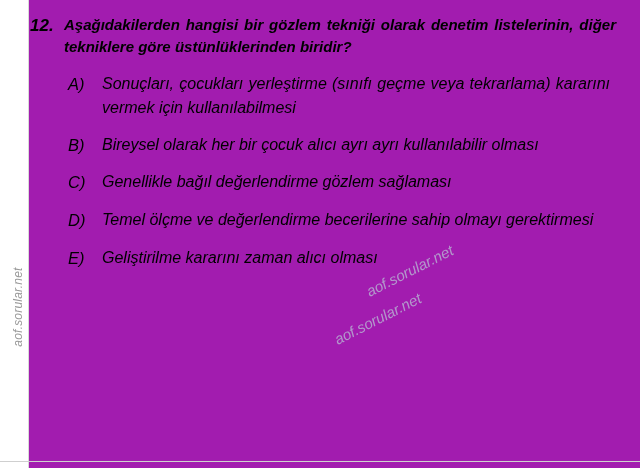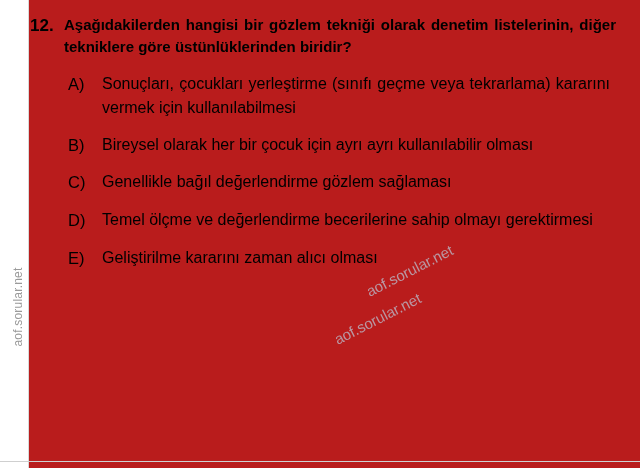--- a/index.html
+++ b/index.html
@@ -11,21 +11,22 @@
     height: 468px;
     background: #ffffff;
     font-family: "Liberation Sans", sans-serif;
     color: #000000;
     overflow: hidden;
     position: relative;
   }
   .page {
     position: absolute;
     inset: 0;
-    background: #b91c1c;
+    background: #a21caf;
+    font-style: italic;
   }
   
   .left-strip {
     position: absolute;
     left: 0;
     top: 0;
     width: 28px;
     height: 468px;
     border-right: 1px solid #d9d9d9;
     background: #ffffff;
@@ -142,21 +143,21 @@
 
     <div class="options">
 
       <div class="option-row">
         <div class="opt-letter">A)</div>
         <div class="opt-text">Sonuçları, çocukları yerleştirme (sınıfı geçme veya tekrarlama) kararını vermek için kullanılabilmesi</div>
       </div>
 
       <div class="option-row">
         <div class="opt-letter">B)</div>
-        <div class="opt-text">Bireysel olarak her bir çocuk için ayrı ayrı kullanılabilir olması</div>
+        <div class="opt-text">Bireysel olarak her bir çocuk alıcı ayrı ayrı kullanılabilir olması</div>
       </div>
 
       <div class="option-row">
         <div class="opt-letter">C)</div>
         <div class="opt-text">Genellikle bağıl değerlendirme gözlem sağlaması</div>
       </div>
 
       <div class="option-row">
         <div class="opt-letter">D)</div>
         <div class="opt-text nojust">Temel ölçme ve değerlendirme becerilerine sahip olmayı gerektirmesi</div>

